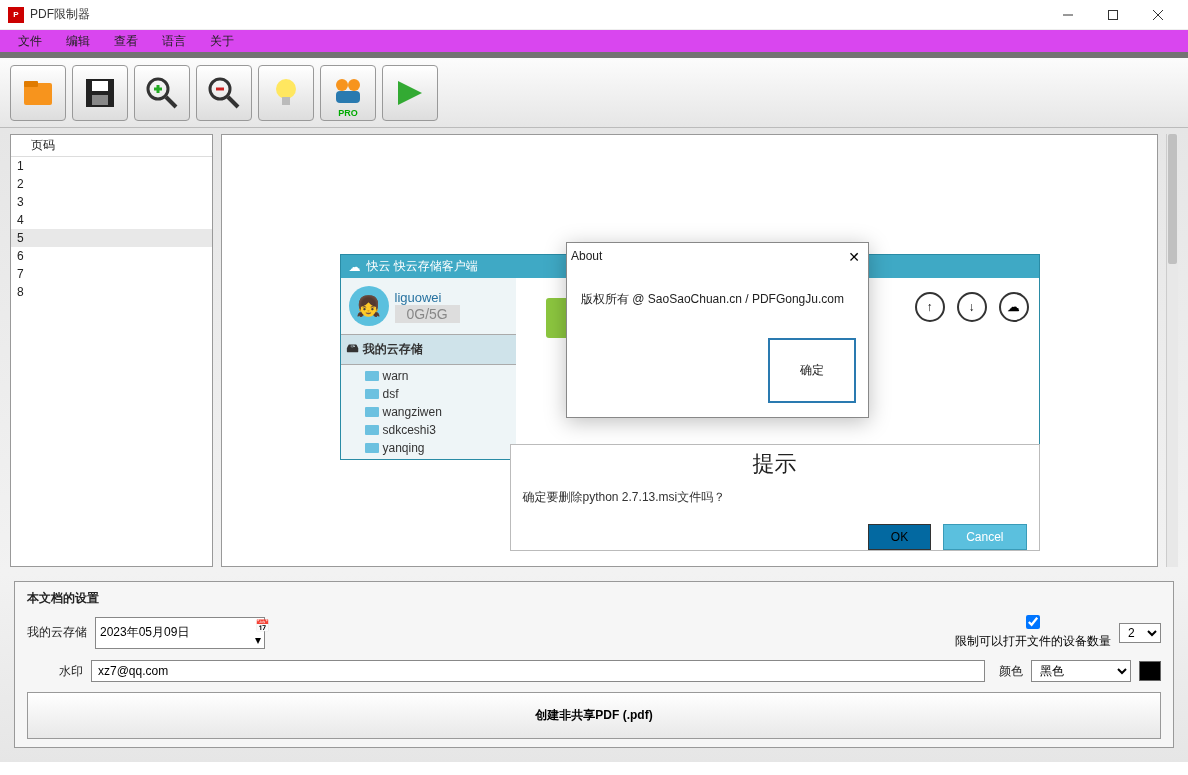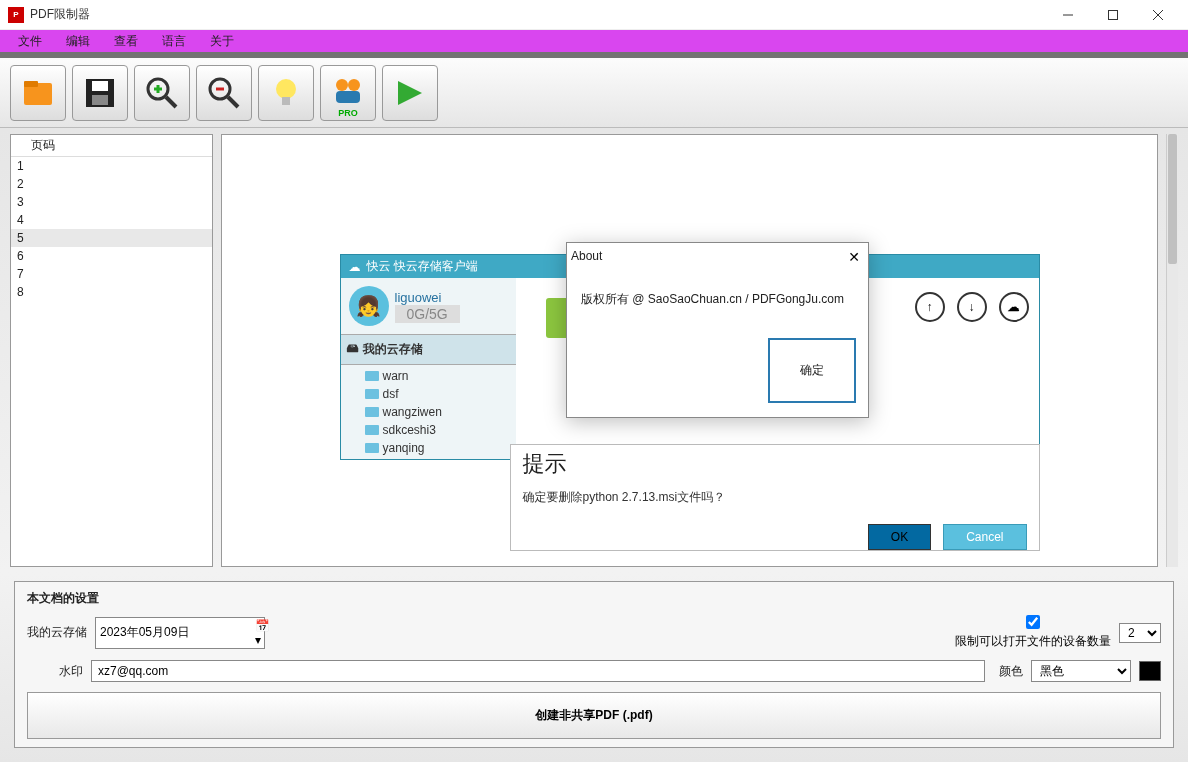--- a/index.html
+++ b/index.html
@@ -45,21 +45,21 @@
 .emb-files { display: flex; gap: 60px; padding: 10px 20px; }
 .emb-file { display: flex; gap: 8px; align-items: flex-start; }
 .file-icon { width: 32px; height: 40px; background: #8cc63f; border-radius: 3px; position: relative; }
 .file-icon.zip { background: #f0d060; }
 .file-name { font-weight: bold; color: #222; }
 .file-sub { color: #888; font-size: 11px; }
 .emb-actions { position: absolute; right: 10px; top: 14px; display: flex; gap: 12px; }
 .circ-btn { width: 30px; height: 30px; border: 2px solid #333; border-radius: 50%; display:flex; align-items:center; justify-content:center; font-weight:bold; }
 
 .prompt-box { position: absolute; left: 170px; top: 305px; right: 0; background: #fff; border: 1px solid #bbb; padding: 0; }
-.prompt-title { font-size: 22px; padding: 4px 12px; color: #222; }
+.prompt-title { font-size: 22px; padding: 4px 12px; color: #222; text-align: center; }
 .prompt-text { padding: 6px 12px 12px; color: #333; }
 .prompt-btns { display: flex; justify-content: flex-end; gap: 12px; padding: 6px 12px 0; }
 .prompt-btn { padding: 5px 22px; border: 1px solid #333; background: #0369a1; cursor: pointer; }
 .prompt-btn.cancel { background: #5bc0de; color:#fff; border-color:#3a9bb8; }
 
 .scroll-track { width: 12px; background: #e8e8e8; border-left: 1px solid #ccc; position: relative; }
 .scroll-thumb { position: absolute; top: 0; left: 1px; right: 1px; height: 130px; background: #c0c0c0; border-radius: 2px; }
 
 .settings { padding: 8px 14px 14px; background: linear-gradient(#f2f2f2,#e6e6e6); }
 .settings-inner { border: 1px solid #999; background: #f6f6f6; padding: 8px 12px; }

